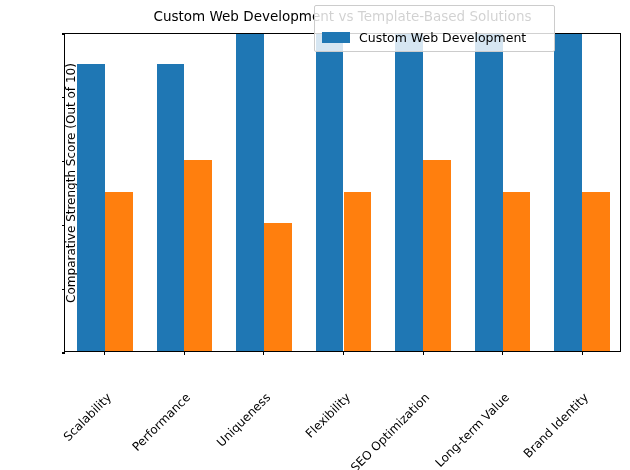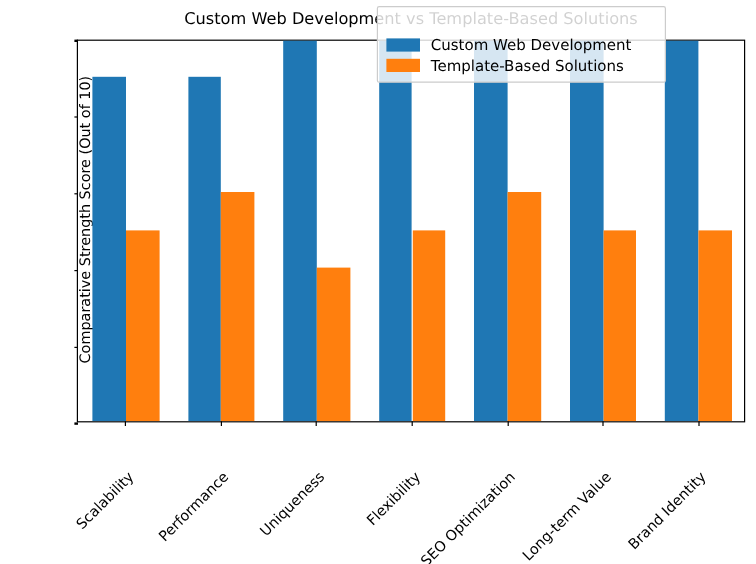--- a/index.html
+++ b/index.html
@@ -185,19 +185,15 @@
         <div class="xtick-label" style="left: 287.643px; width: 150px;">Long-term Value</div>
         <div class="xtick-label" style="left: 367.214px; width: 150px;">Brand Identity</div>
       </div>
   </div>
 
   <div id="legend">
       <div class="legend-row">
         <span class="legend-swatch series-0" style="background: rgb(31, 119, 180);"></span>
         <span class="legend-text">Custom Web Development</span>
       </div>
-      <div class="legend-row">
-        <span class="legend-swatch series-1" style="background: rgb(255, 127, 14);"></span>
-        <span class="legend-text">Template-Based Solutions</span>
-      </div>
     </div>
 
 </div>
 
 </body></html>

